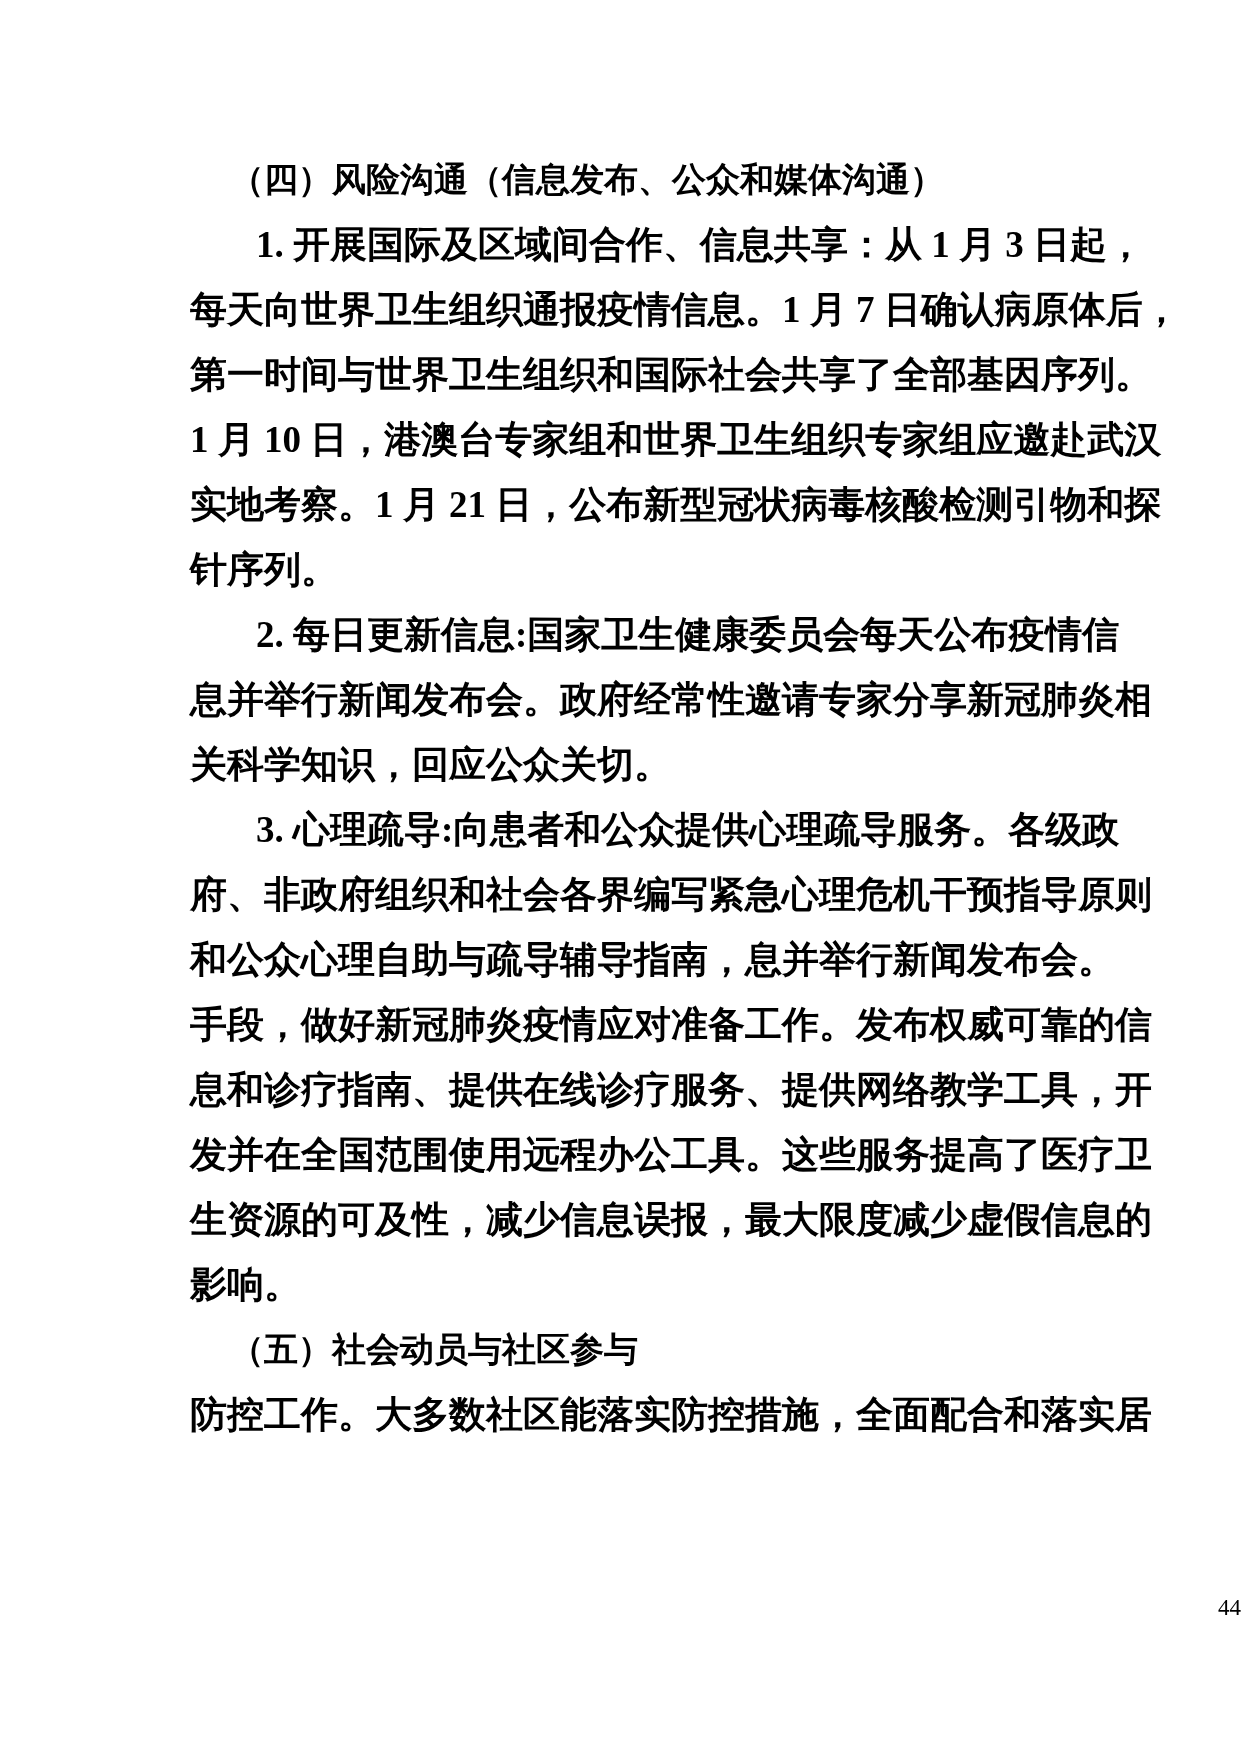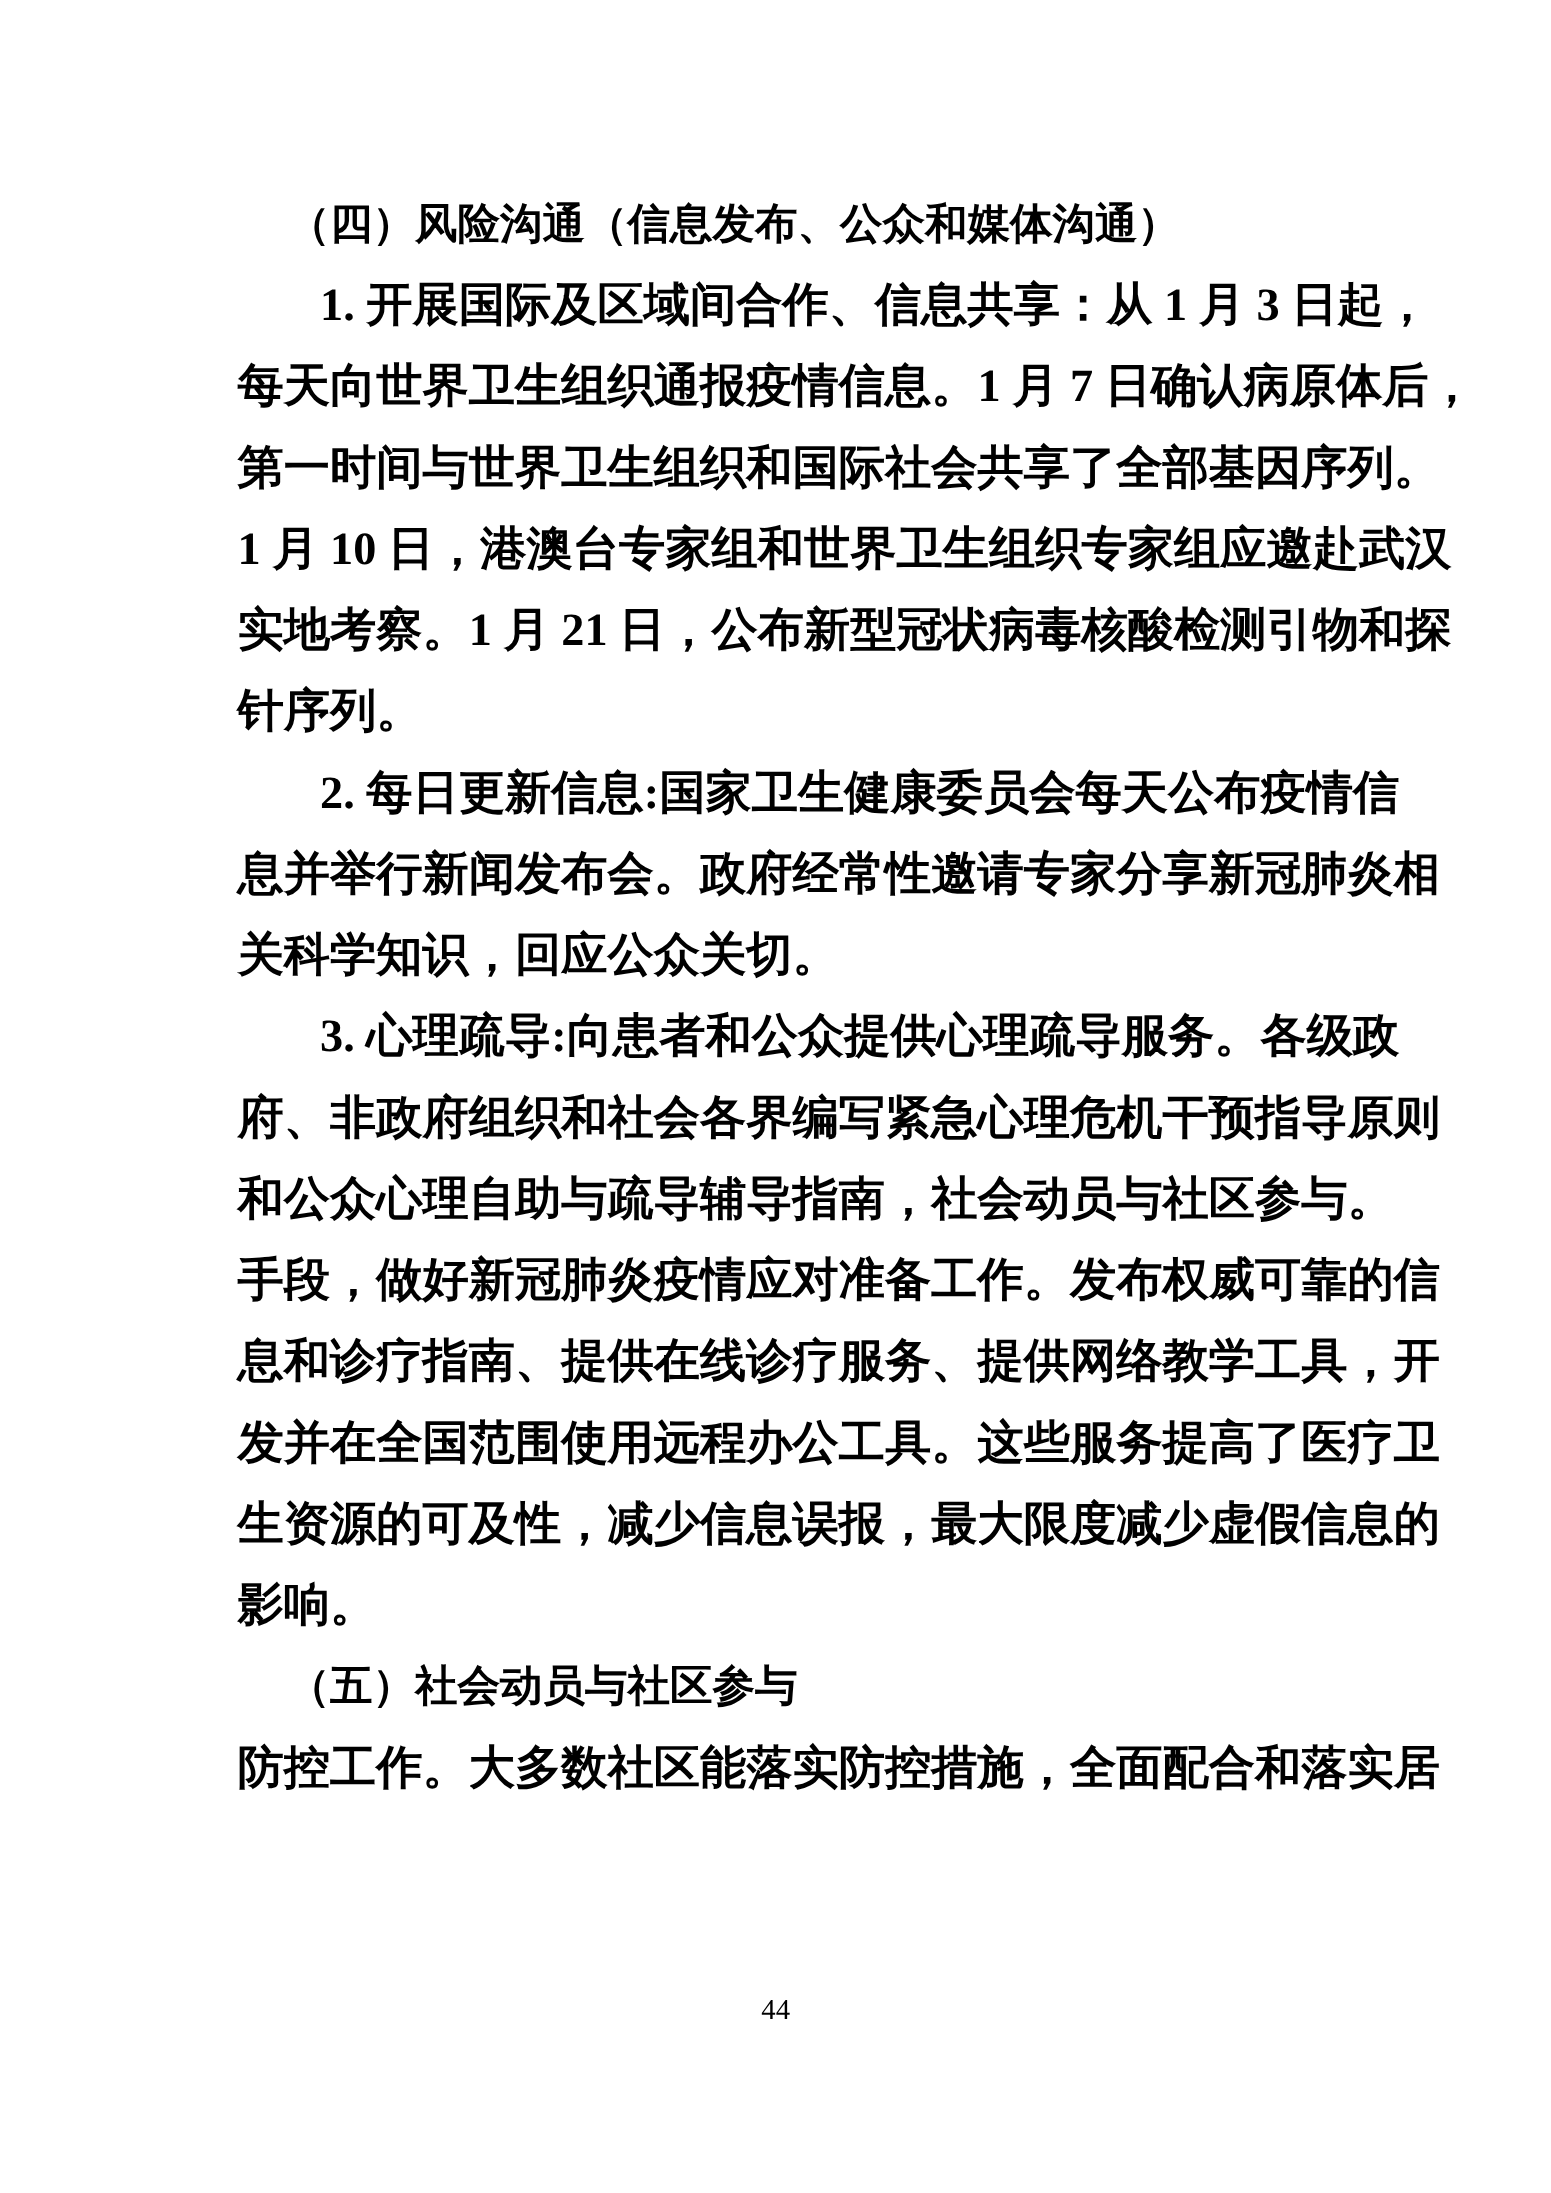--- a/index.html
+++ b/index.html
@@ -43,21 +43,21 @@
     font-weight: bold;
     font-size: 34px;
     padding-left: 40px;
     text-align-last: left;
   }
   .page-number {
     position: absolute;
     left: 0;
     top: 1594px;
     width: 1241px;
-    text-align: center;
+    text-align: right;
     font-size: 23px;
     line-height: 28px;
     font-family: "Liberation Serif", "DejaVu Serif", serif;
     color: #000000;
   }
 </style>
 </head>
 <body>
 
 <div class="page">
@@ -67,21 +67,21 @@
       <div class="line">每天向世界卫生组织通报疫情信息。1 月 7 日确认病原体后，</div>
       <div class="line">第一时间与世界卫生组织和国际社会共享了全部基因序列。</div>
       <div class="line">1 月 10 日，港澳台专家组和世界卫生组织专家组应邀赴武汉</div>
       <div class="line">实地考察。1 月 21 日，公布新型冠状病毒核酸检测引物和探</div>
       <div class="line flush">针序列。</div>
       <div class="line indent">2. 每日更新信息:国家卫生健康委员会每天公布疫情信</div>
       <div class="line">息并举行新闻发布会。政府经常性邀请专家分享新冠肺炎相</div>
       <div class="line flush">关科学知识，回应公众关切。</div>
       <div class="line indent">3. 心理疏导:向患者和公众提供心理疏导服务。各级政</div>
       <div class="line">府、非政府组织和社会各界编写紧急心理危机干预指导原则</div>
-      <div class="line flush">和公众心理自助与疏导辅导指南，社会动员与社区参与。</div>
+      <div class="line flush">和公众心理自助与疏导辅导指南，息并举行新闻发布会。</div>
       <div class="line">手段，做好新冠肺炎疫情应对准备工作。发布权威可靠的信</div>
       <div class="line">息和诊疗指南、提供在线诊疗服务、提供网络教学工具，开</div>
       <div class="line">发并在全国范围使用远程办公工具。这些服务提高了医疗卫</div>
       <div class="line">生资源的可及性，减少信息误报，最大限度减少虚假信息的</div>
       <div class="line flush">影响。</div>
       <div class="line heading">（五）社会动员与社区参与</div>
       <div class="line">防控工作。大多数社区能落实防控措施，全面配合和落实居</div>
     </div>
   <div class="page-number">44</div>
 </div>

